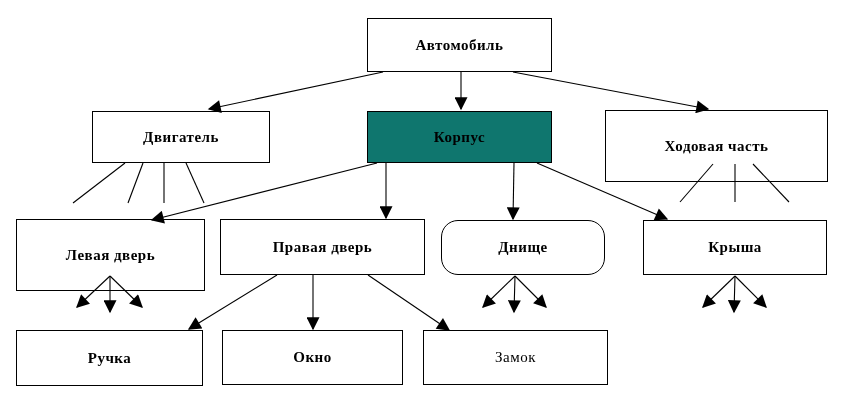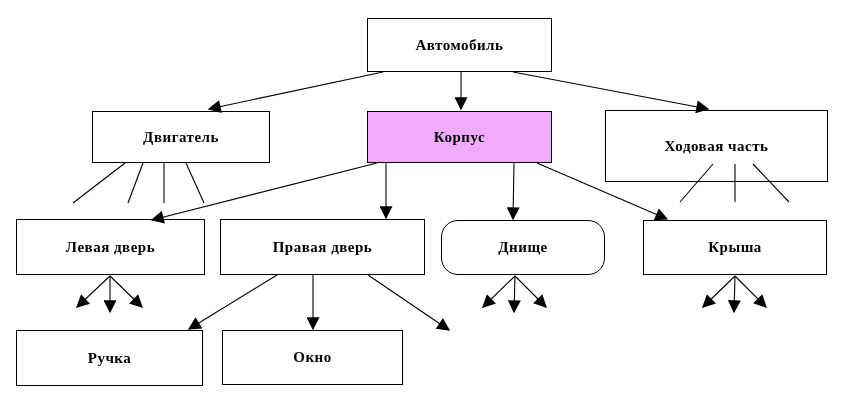--- a/index.html
+++ b/index.html
@@ -46,43 +46,46 @@
 </head>
 <body>
 
 <div class="canvas" id="canvas">
   <div class="node" style="left: 367px; top: 18px; width: 185px; height: 54px; border-color: rgb(0, 0, 0); background: rgb(255, 255, 255);">
     <span>Автомобиль</span>
   </div>
     <div class="node" style="left: 92px; top: 111px; width: 178px; height: 52px; border-color: rgb(0, 0, 0); background: rgb(255, 255, 255);">
     <span>Двигатель</span>
   </div>
-    <div class="node" style="left: 367px; top: 111px; width: 185px; height: 52px; border-color: rgb(0, 0, 0); background: #f0abfc;">
+    <div class="node" style="left: 367px; top: 111px; width: 185px; height: 52px; border-color: rgb(0, 0, 0); background: #0f766e;">
     <span>Корпус</span>
   </div>
     <div class="node" style="left: 605px; top: 110px; width: 223px; height: 72px; border-color: rgb(0, 0, 0); background: rgb(255, 255, 255);">
     <span>Ходовая часть</span>
   </div>
-    <div class="node" style="left: 16px; top: 219px; width: 189px; height: 56px; border-color: rgb(0, 0, 0); background: rgb(255, 255, 255);">
+    <div class="node" style="left: 16px; top: 219px; width: 189px; height: 72px; border-color: rgb(0, 0, 0); background: rgb(255, 255, 255);">
     <span>Левая дверь</span>
   </div>
     <div class="node" style="left: 220px; top: 219px; width: 205px; height: 56px; border-color: rgb(0, 0, 0); background: rgb(255, 255, 255);">
     <span>Правая дверь</span>
   </div>
     <div class="node" style="left: 441px; top: 220px; width: 164px; height: 55px; border-color: rgb(0, 0, 0); background: rgb(255, 255, 255); border-radius: 17px;">
     <span>Днище</span>
   </div>
     <div class="node" style="left: 16px; top: 330px; width: 187px; height: 56px; border-color: rgb(0, 0, 0); background: rgb(255, 255, 255);">
     <span>Ручка</span>
   </div>
     <div class="node" style="left: 643px; top: 220px; width: 184px; height: 55px; border-color: rgb(0, 0, 0); background: rgb(255, 255, 255);">
     <span>Крыша</span>
   </div>
     <div class="node" style="left: 222px; top: 330px; width: 181px; height: 55px; border-color: rgb(0, 0, 0); background: rgb(255, 255, 255);">
     <span>Окно</span>
+  </div>
+    <div class="node regular" style="left: 423px; top: 330px; width: 185px; height: 55px; border-color: rgb(0, 0, 0); background: rgb(255, 255, 255);">
+    <span>Замок</span>
   </div>
     <svg class="edges" id="edge-layer" width="862" height="405" viewBox="0 0 862 405">
     <defs>
       <marker id="arrowhead" viewBox="0 0 10 10" refX="9" refY="5" markerWidth="15" markerHeight="13" orient="auto" markerUnits="userSpaceOnUse">
         <path d="M 0 0 L 10 5 L 0 10 z" fill="#000000"></path>
       </marker>
     </defs>
   <line x1="383" y1="72" x2="209" y2="109" stroke="#000000" marker-end="url(#arrowhead)"></line>
       <line x1="461" y1="72" x2="461" y2="109" stroke="#000000" marker-end="url(#arrowhead)"></line>
       <line x1="513" y1="72" x2="708" y2="109" stroke="#000000" marker-end="url(#arrowhead)"></line>

